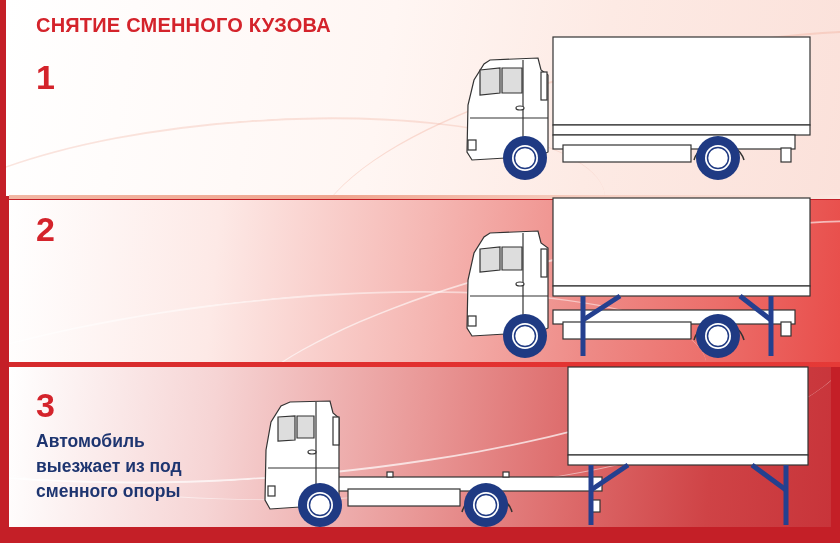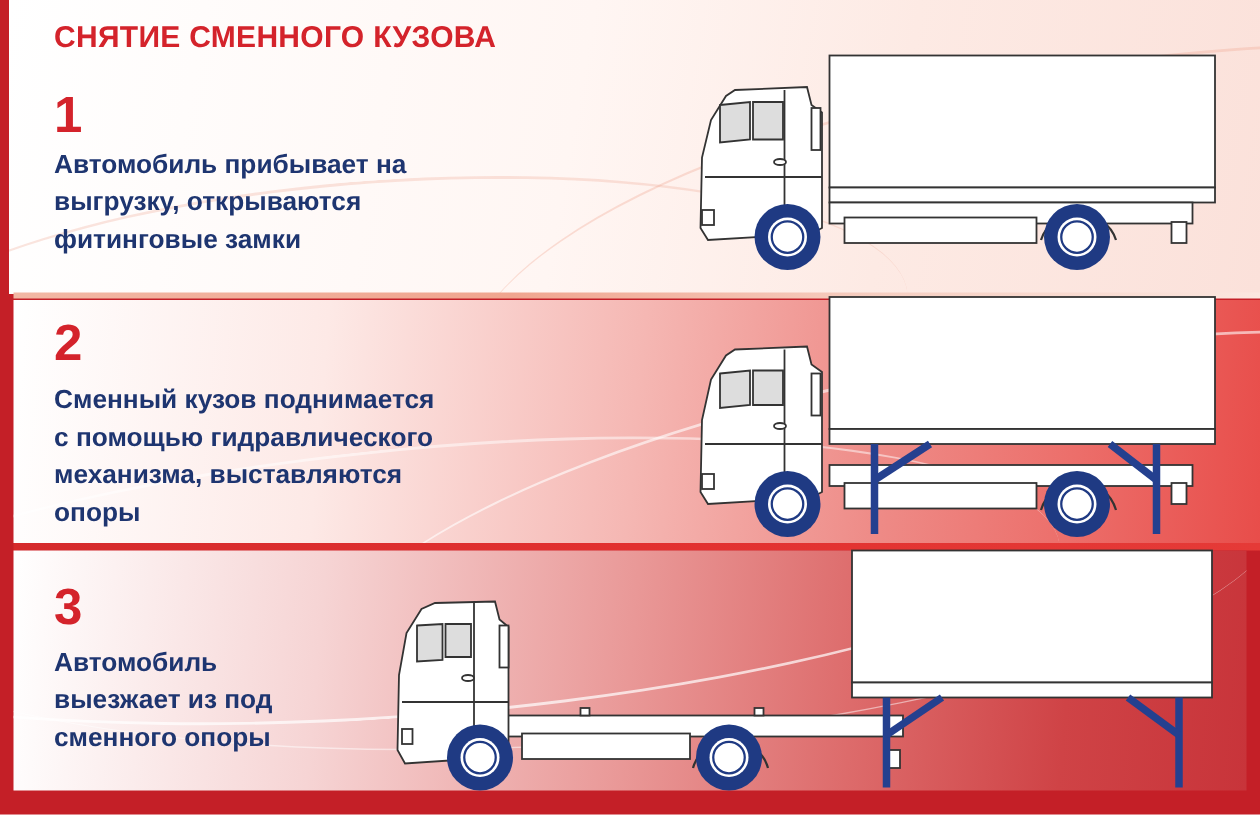--- a/index.html
+++ b/index.html
@@ -35,29 +35,22 @@
   <div class="divider2"></div>
 
   <div class="band band3">
     <div class="swoosh" style="left:-300px;top:-190px;width:1100px;height:300px;transform:rotate(-4deg);border-top:none;border-bottom:2px solid rgba(255,255,255,0.7);"></div>
     <div class="swoosh" style="left:-150px;top:-150px;width:1000px;height:280px;transform:rotate(-3deg);border-top:none;border-bottom:1px solid rgba(255,255,255,0.5);"></div>
   </div>
 
   <div class="title">СНЯТИЕ СМЕННОГО КУЗОВА</div>
 
   <div class="stepnum" style="left:36px;top:58px;">1</div>
-  <div class="steptext" style="left:36px;top:97px;">Автомобиль прибывает на
-выгрузку, открываются
-фитинговые замки</div>
 
   <div class="stepnum" style="left:36px;top:210px;">2</div>
-  <div class="steptext" style="left:36px;top:254px;">Сменный кузов поднимается
-с помощью гидравлического
-механизма, выставляются
-опоры</div>
 
   <div class="stepnum" style="left:36px;top:386px;">3</div>
   <div class="steptext" style="left:36px;top:429px;">Автомобиль
 выезжает из под
 сменного опоры</div>
 
   <svg style="left:0;top:0;" width="840" height="543">
     <g stroke="#333" stroke-width="1.2" fill="#fff">
 
       <rect x="553" y="37" width="257" height="88"></rect>

